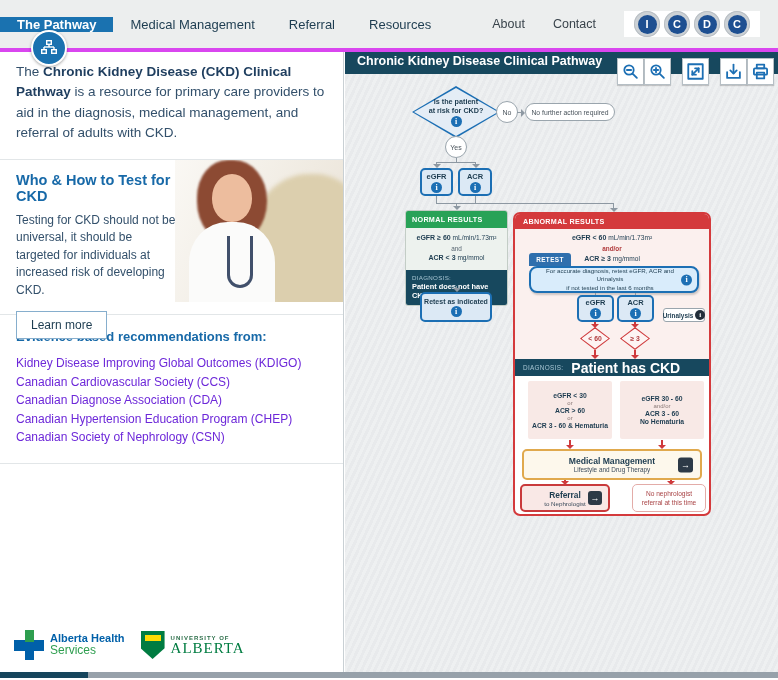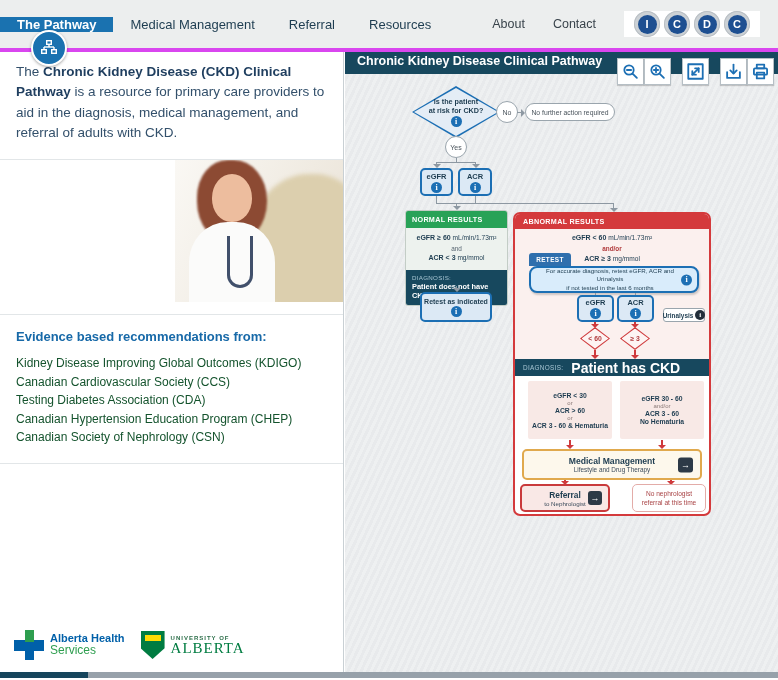--- a/index.html
+++ b/index.html
@@ -43,21 +43,21 @@
   .ph-face { position:absolute; left:37px; top:14px; width:40px; height:48px; background:#edbd9e;
              border-radius:50% 50% 48% 48%; filter:blur(.5px); }
   .ph-coat { position:absolute; left:14px; top:62px; width:86px; height:90px; background:#fbfbfa;
              border-radius:45% 45% 0 0; filter:blur(.5px); }
   .ph-steth { position:absolute; left:52px; top:76px; width:26px; height:52px;
               border:3px solid #41506b; border-top:none; border-radius:0 0 16px 16px; filter:blur(.6px); }
   .ph-patient { position:absolute; right:-26px; top:14px; width:120px; height:140px; background:#dccfae;
                 border-radius:50% 45% 40% 45%; filter:blur(2px); }
   .evid { padding:14px 16px 16px 16px; }
   .evid-title { color:#1769a8; font-weight:bold; font-size:13px; margin-bottom:10px; }
-  .evid-item { font-size:12px; color:#14532d; line-height:1.55; }
+  .evid-item { font-size:12px; color:#6d28d9; line-height:1.55; }
   .logos { position:absolute; left:14px; right:8px; bottom:12px; display:flex; align-items:center; gap:16px; }
   .logo { display:flex; align-items:center; gap:6px; cursor:pointer; }
   .ahs-mark { position:relative; width:30px; height:30px; }
   .ahs-h { position:absolute; left:0; top:10px; width:30px; height:11px; background:#0060a9; }
   .ahs-vt { position:absolute; left:11px; top:0; width:9px; height:12px; background:#2e9e4f; }
   .ahs-vb { position:absolute; left:11px; top:19px; width:9px; height:11px; background:#0060a9; }
   .ahs-t1 { color:#0060a9; font-weight:bold; font-size:11px; line-height:1.1; }
   .ahs-t2 { color:#2e9e4f; font-weight:normal; font-size:12px; line-height:1.1; }
   .shield { width:24px; height:28px; clip-path:polygon(0 0,100% 0,100% 62%,50% 100%,0 62%); position:relative; }
   .shield.ua { background:#007c41; }
@@ -219,34 +219,39 @@
       </g>
     </svg>
   </div>
 
   <aside class="left">
     <div class="sec intro">
       <span>The </span><b>Chronic Kidney Disease (CKD) Clinical Pathway</b><span> is a resource for primary care providers to aid in the diagnosis, medical management, and referral of adults with CKD.</span>
     </div>
 
     <div class="sec who">
+      <div class="who-col">
+        <div class="who-title">Who &amp; How to Test for CKD</div>
+        <div class="who-body">Testing for CKD should not be universal, it should be targeted for individuals at increased risk of developing CKD.</div>
+        <button class="btn-learn">Learn more</button>
+      </div>
       <div class="photo">
         <div class="ph-patient"></div>
         <div class="ph-hair"></div>
         <div class="ph-face"></div>
         <div class="ph-coat"></div>
         <div class="ph-steth"></div>
       </div>
     </div>
 
     <div class="sec evid">
       <div class="evid-title">Evidence based recommendations from:</div>
       <div class="evid-item">Kidney Disease Improving Global Outcomes (KDIGO)</div>
       <div class="evid-item">Canadian Cardiovascular Society (CCS)</div>
-      <div class="evid-item">Testing Diabetes Association (CDA)</div>
+      <div class="evid-item">Canadian Diagnose Association (CDA)</div>
       <div class="evid-item">Canadian Hypertension Education Program (CHEP)</div>
       <div class="evid-item">Canadian Society of Nephrology (CSN)</div>
     </div>
 
     <div class="logos">
       <div class="logo">
         <span class="ahs-mark">
           <span class="ahs-h"></span>
             <span class="ahs-vt"></span>
             <span class="ahs-vb"></span>

